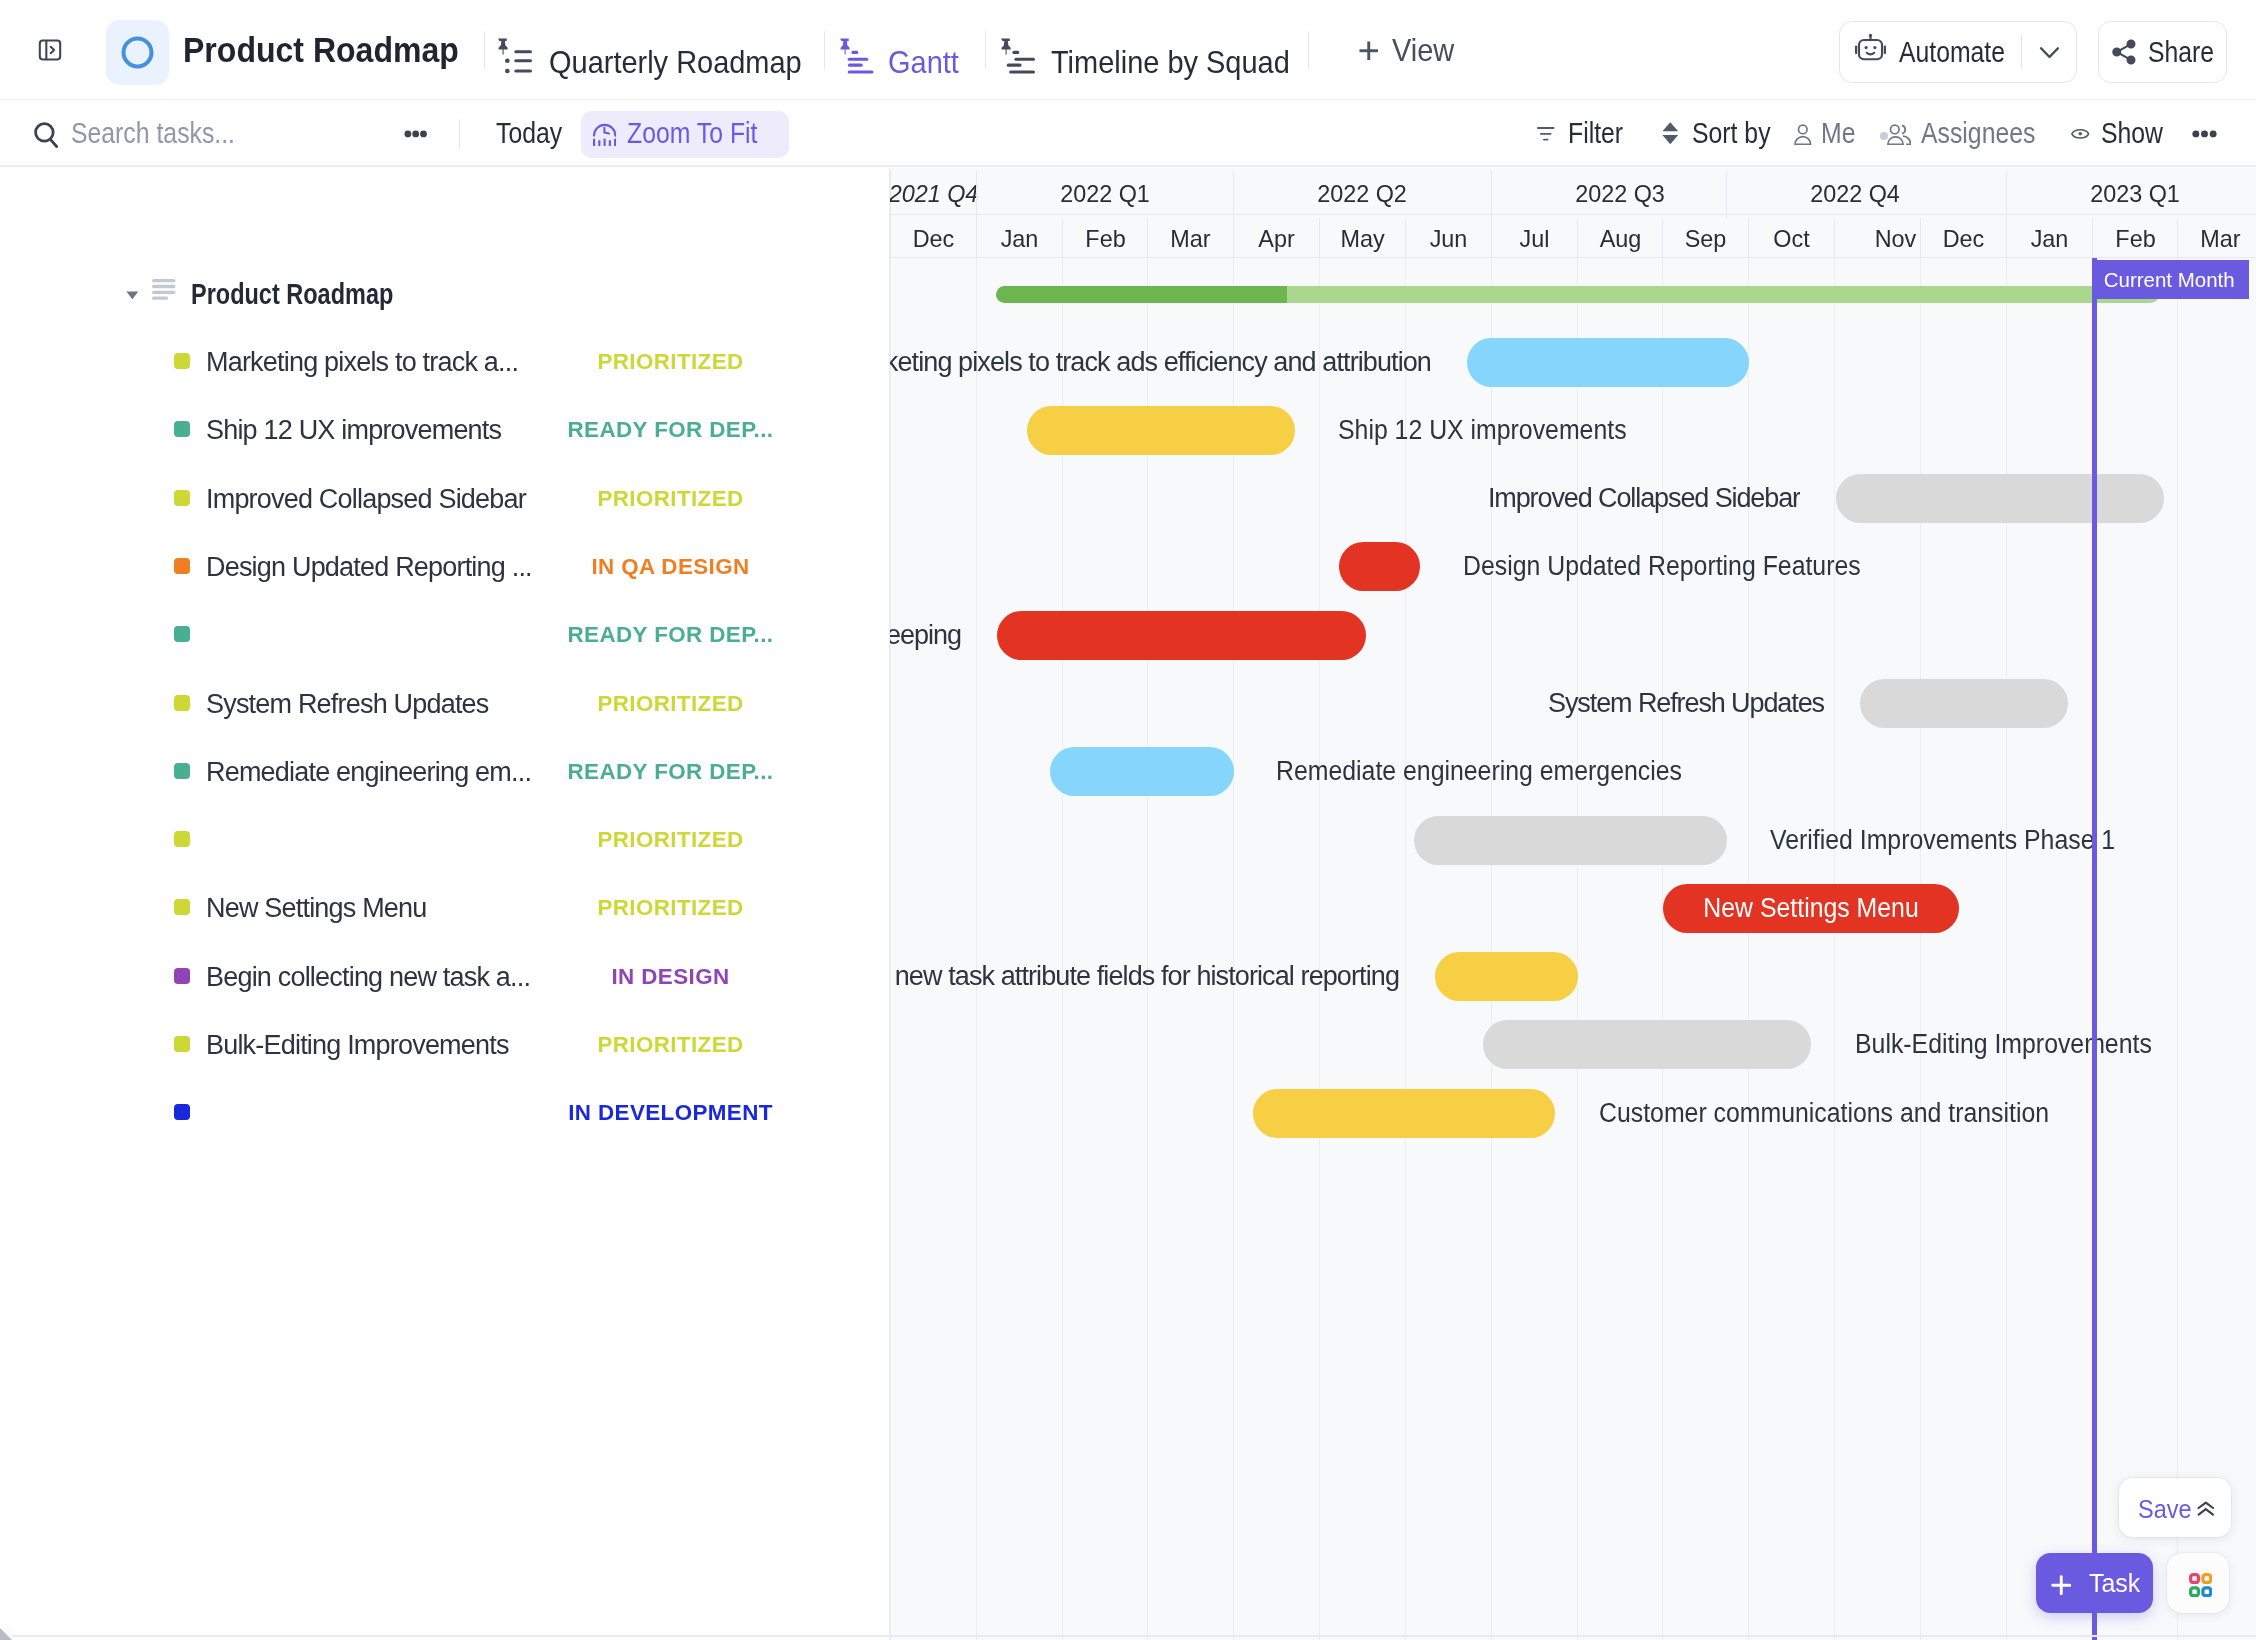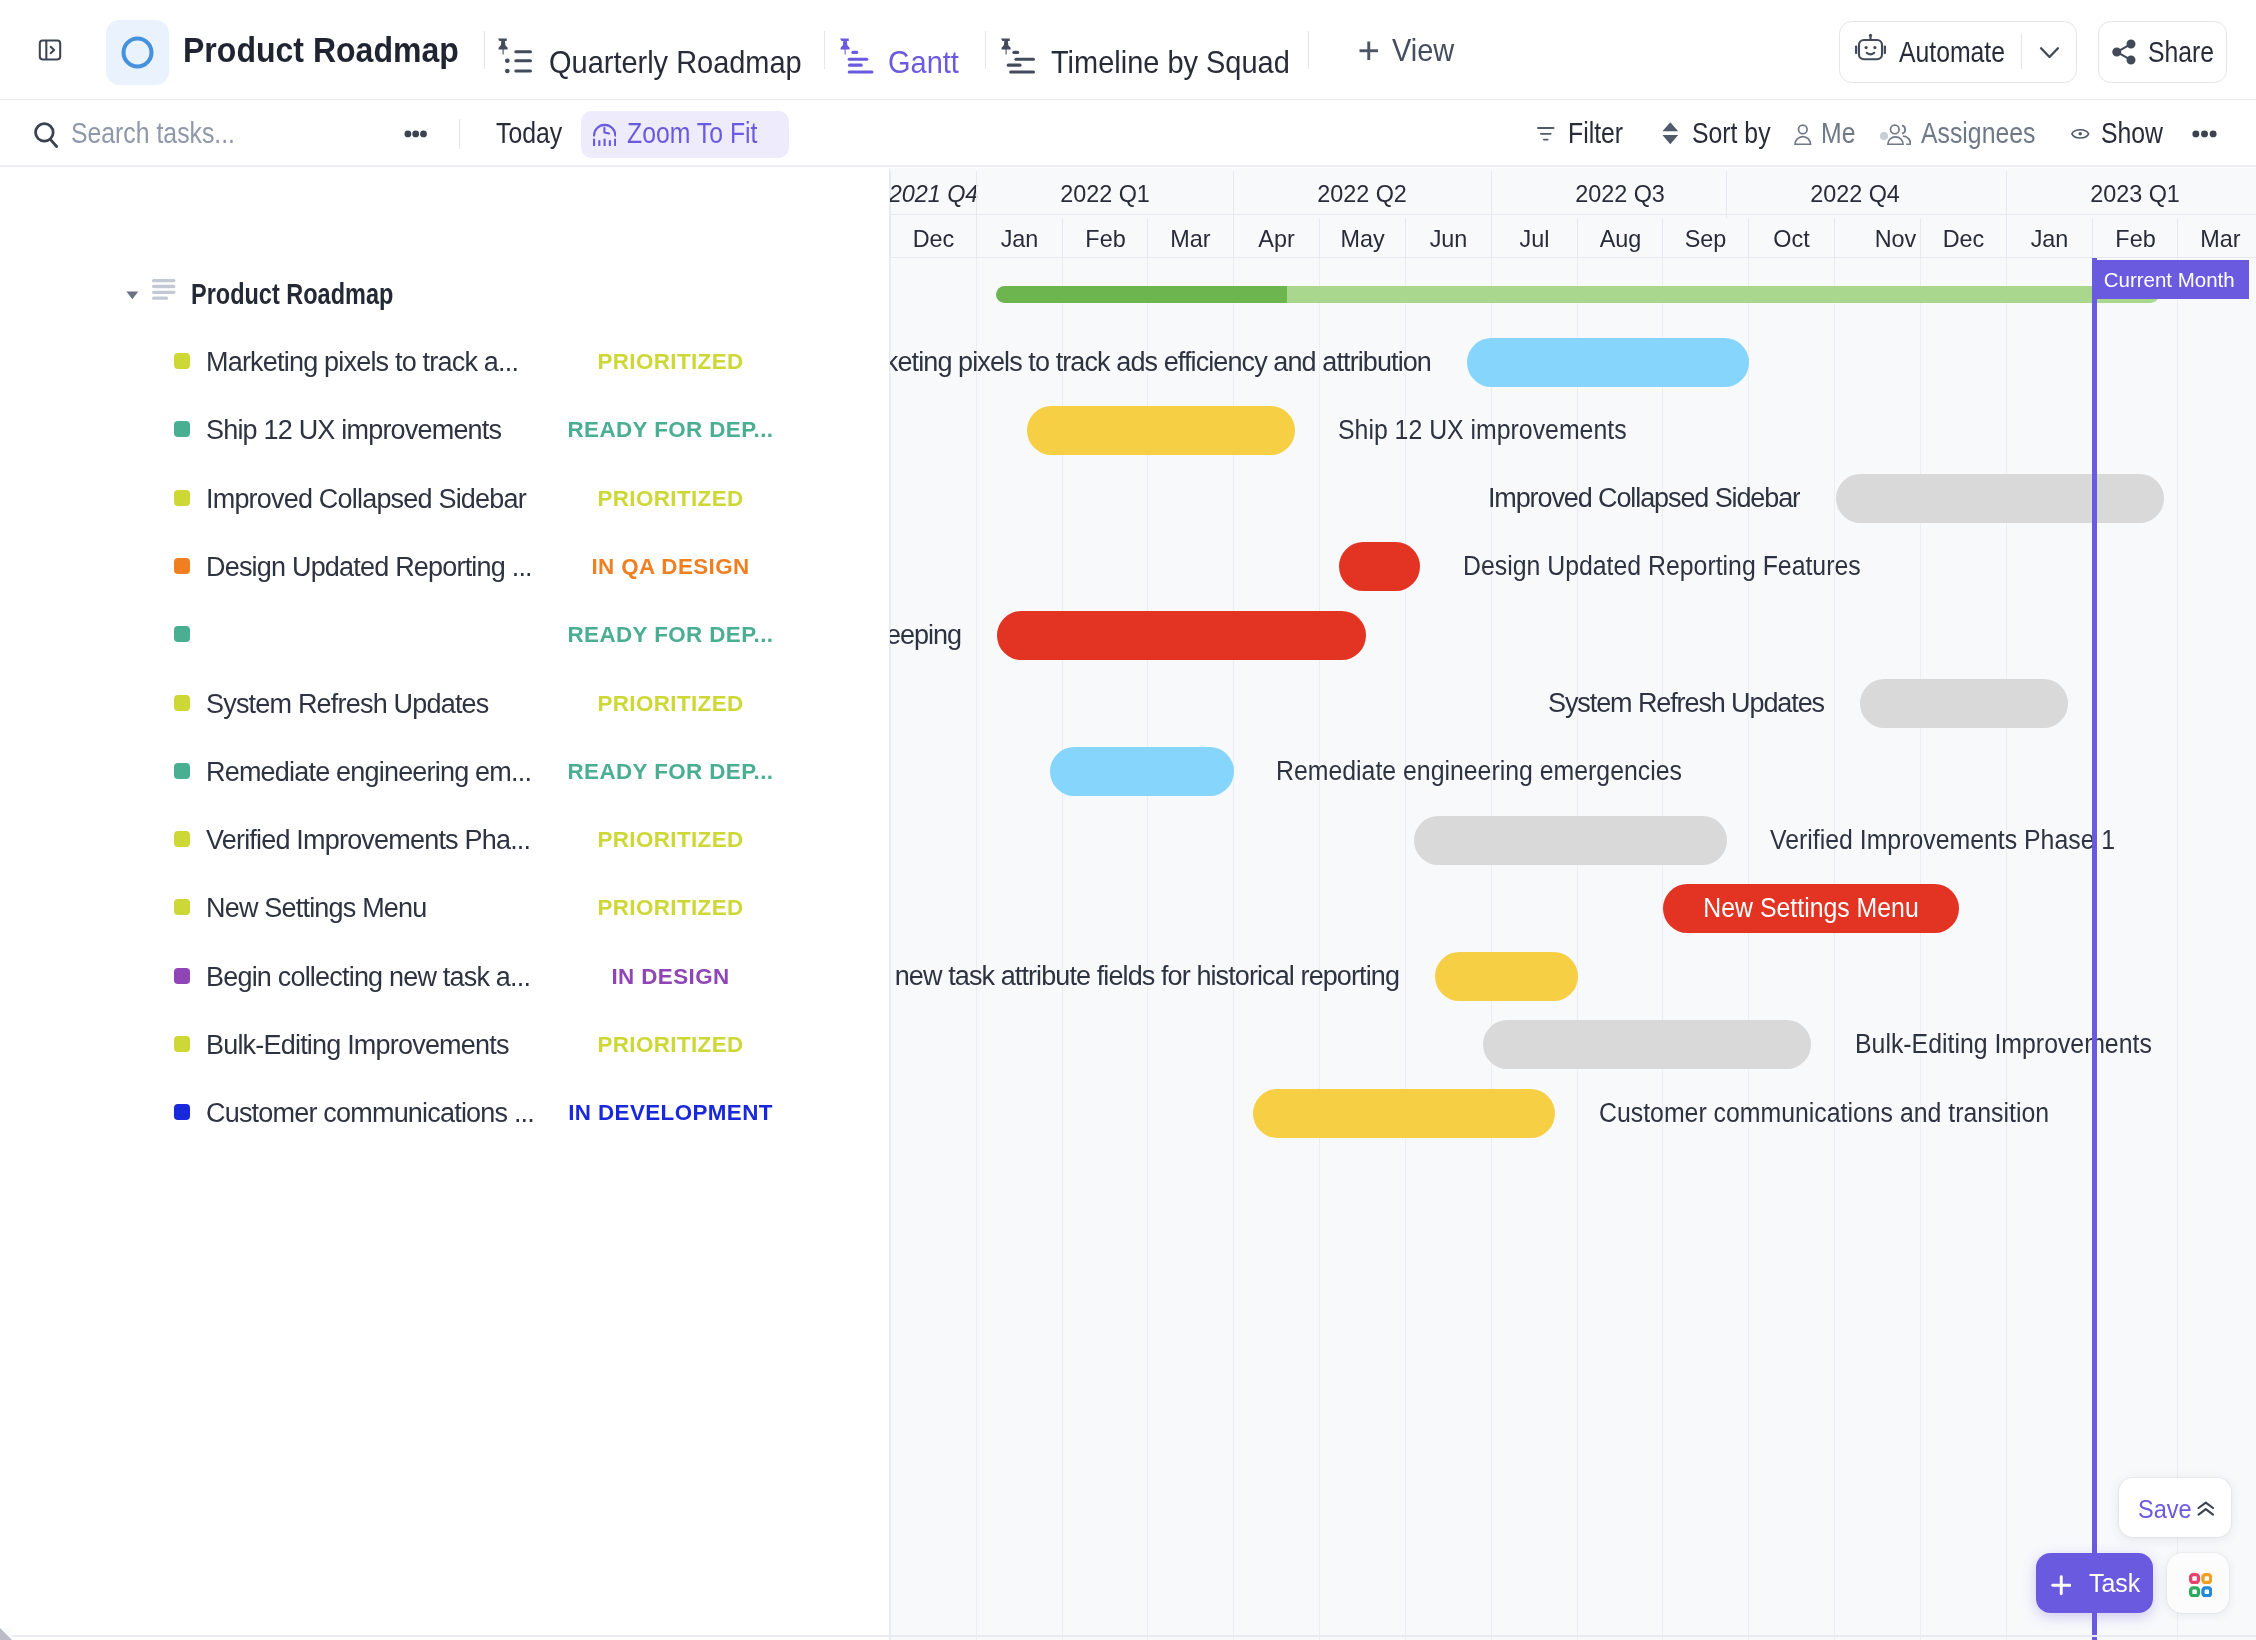--- a/index.html
+++ b/index.html
@@ -383,41 +383,39 @@
           <span class="tname">System Refresh Updates</span>
           <span class="tstatus" style="color:#cdd836">PRIORITIZED</span>
         </div>
         <div class="taskrow" style="top: 480px;">
           <span class="tdot" style="background:#4aae93"></span>
           <span class="tname">Remediate engineering em...</span>
           <span class="tstatus" style="color:#4aae93">READY FOR DEP...</span>
         </div>
         <div class="taskrow" style="top: 548px;">
           <span class="tdot" style="background:#cdd836"></span>
-          <span class="tname">Verified Improvements Pha...</span>
           <span class="tstatus" style="color:#cdd836">PRIORITIZED</span>
         </div>
         <div class="taskrow" style="top: 616px;">
           <span class="tdot" style="background:#cdd836"></span>
           <span class="tname">New Settings Menu</span>
           <span class="tstatus" style="color:#cdd836">PRIORITIZED</span>
         </div>
         <div class="taskrow" style="top: 685px;">
           <span class="tdot" style="background:#8f45b5"></span>
           <span class="tname">Begin collecting new task a...</span>
           <span class="tstatus" style="color:#8f45b5">IN DESIGN</span>
         </div>
         <div class="taskrow" style="top: 753px;">
           <span class="tdot" style="background:#cdd836"></span>
           <span class="tname">Bulk-Editing Improvements</span>
           <span class="tstatus" style="color:#cdd836">PRIORITIZED</span>
         </div>
         <div class="taskrow" style="top: 821px;">
           <span class="tdot" style="background:#1a28dc"></span>
-          <span class="tname">Customer communications ...</span>
           <span class="tstatus" style="color:#1a28dc">IN DEVELOPMENT</span>
         </div>
       </div>
   </div>
 
   <div class="gantt">
     <div id="quarters" class="qrow">
         <div class="qcell" style="left: 0px; width: 86px; font-style: italic;">2021 Q4</div>
         <div class="qcell" style="left: 86px; width: 257px;">2022 Q1</div>
         <div class="qcell" style="left: 343px; width: 257px;">2022 Q2</div>

